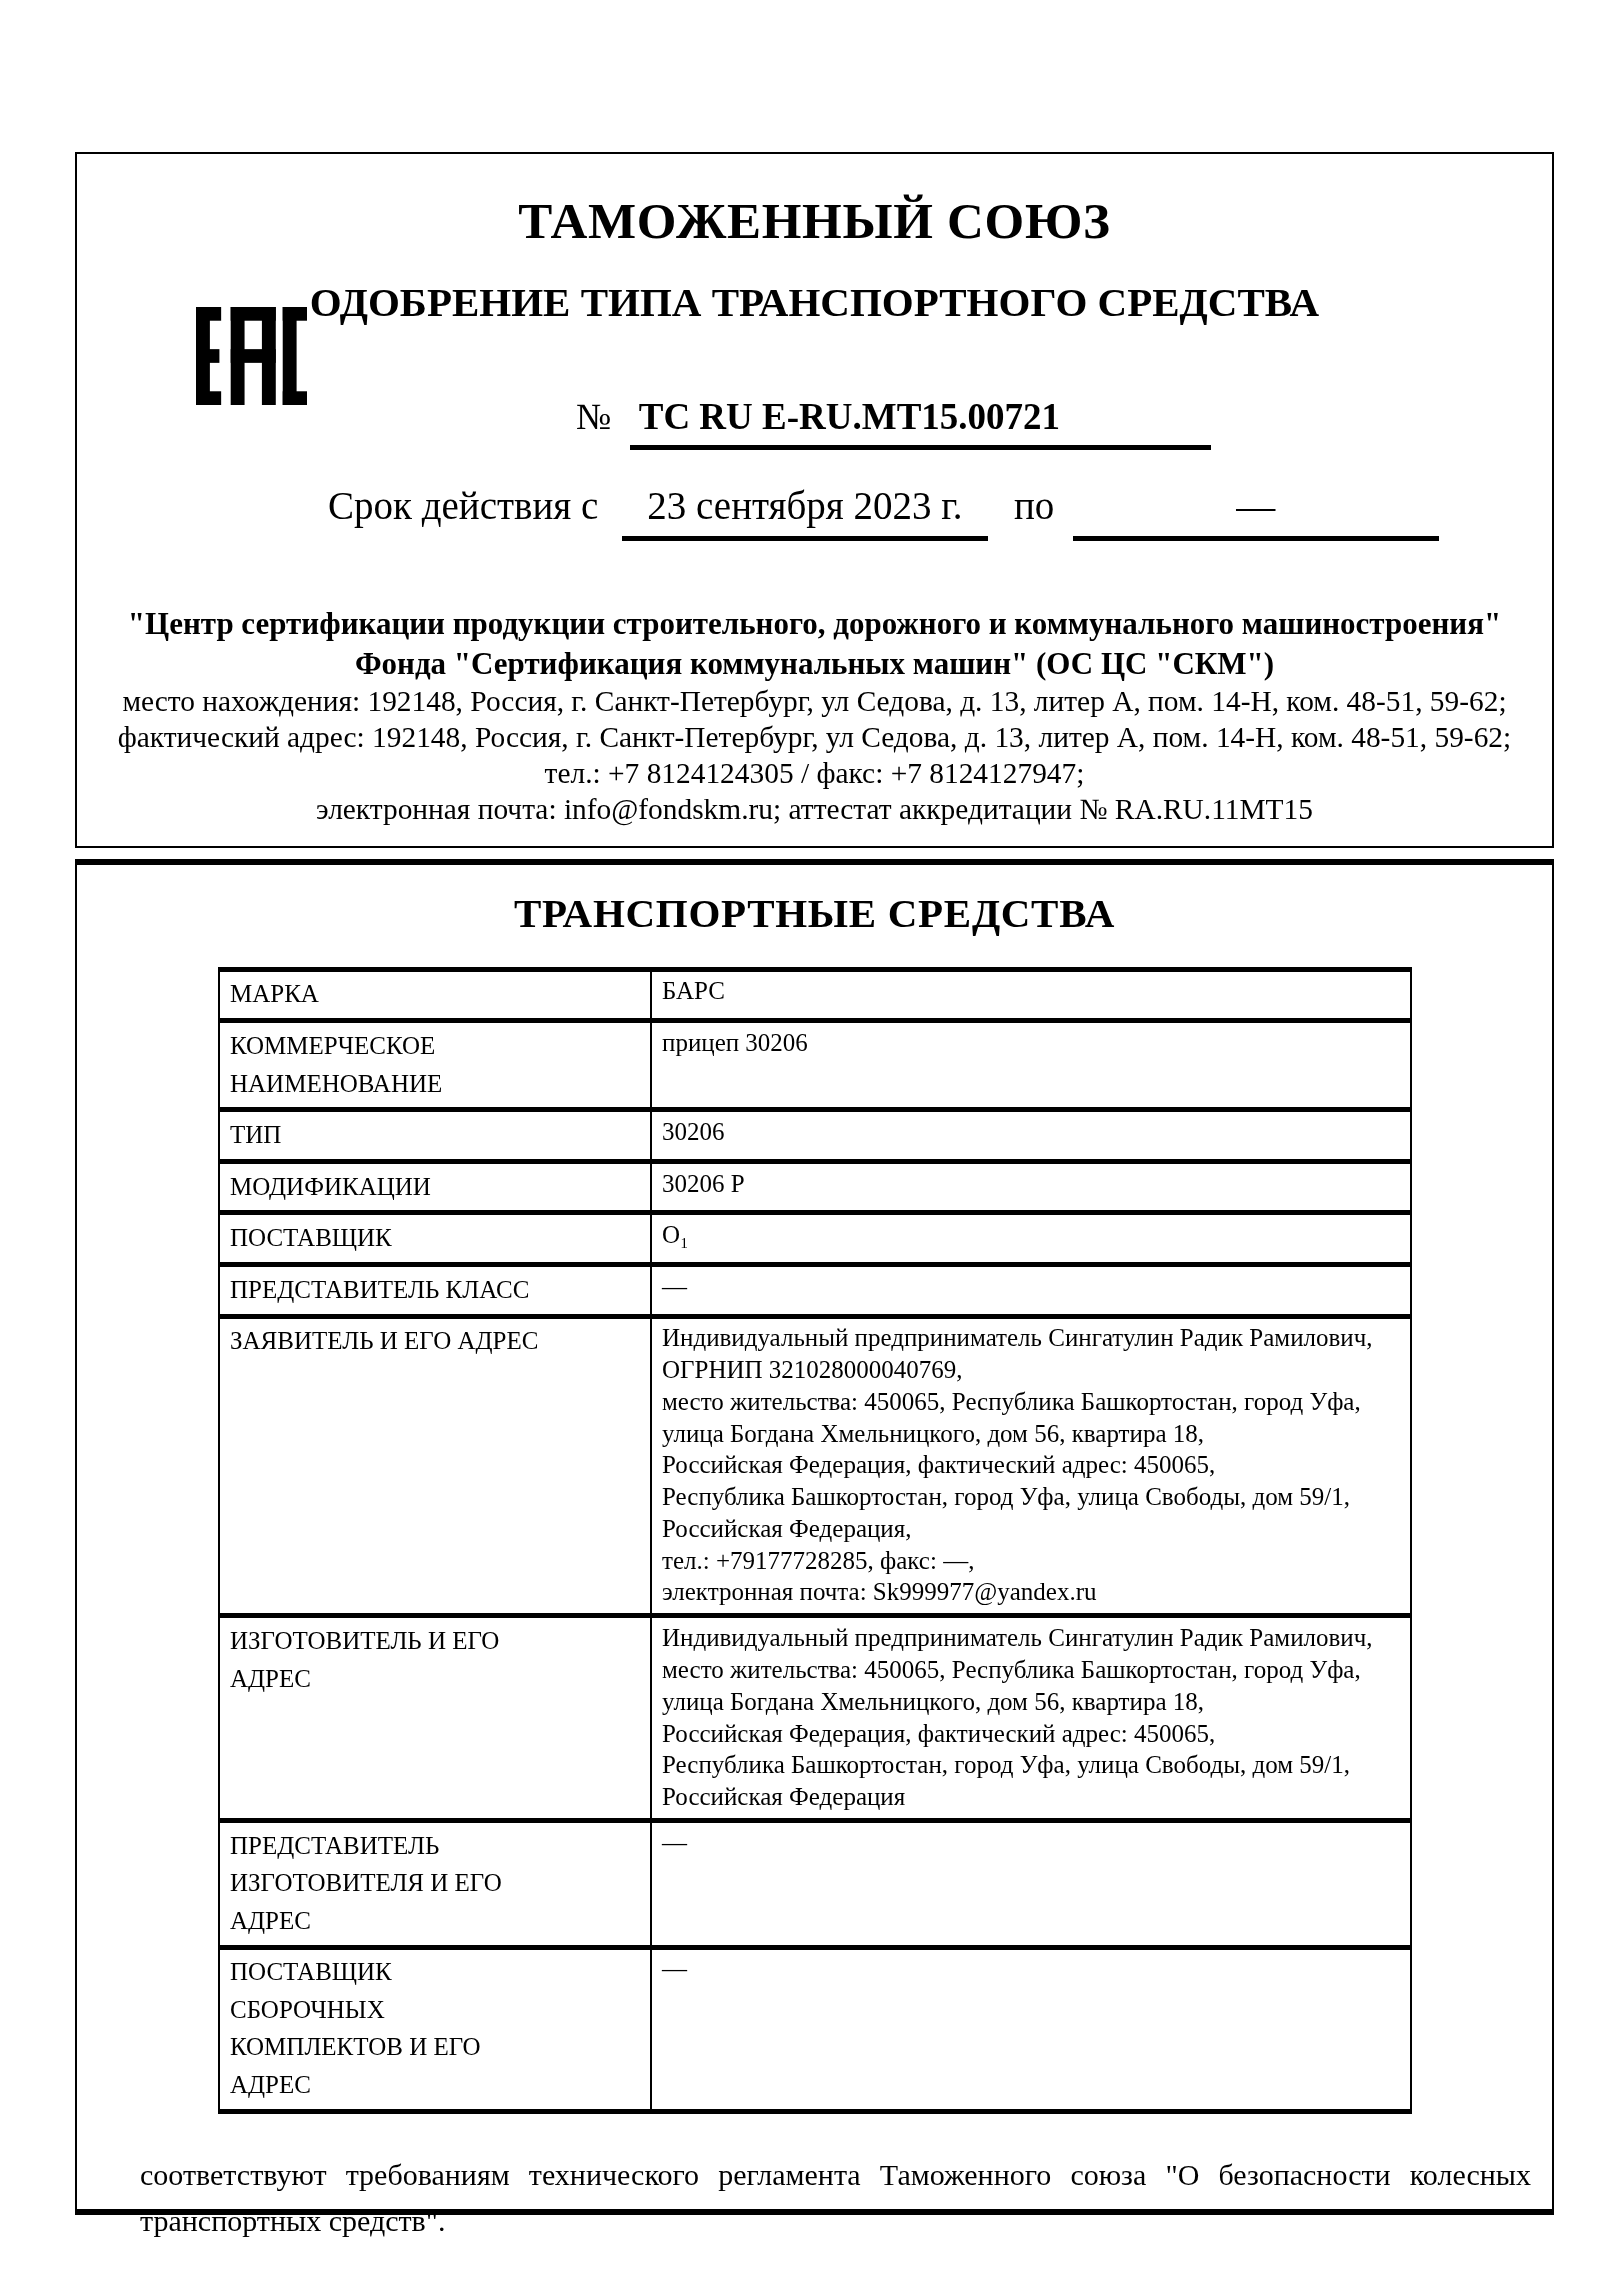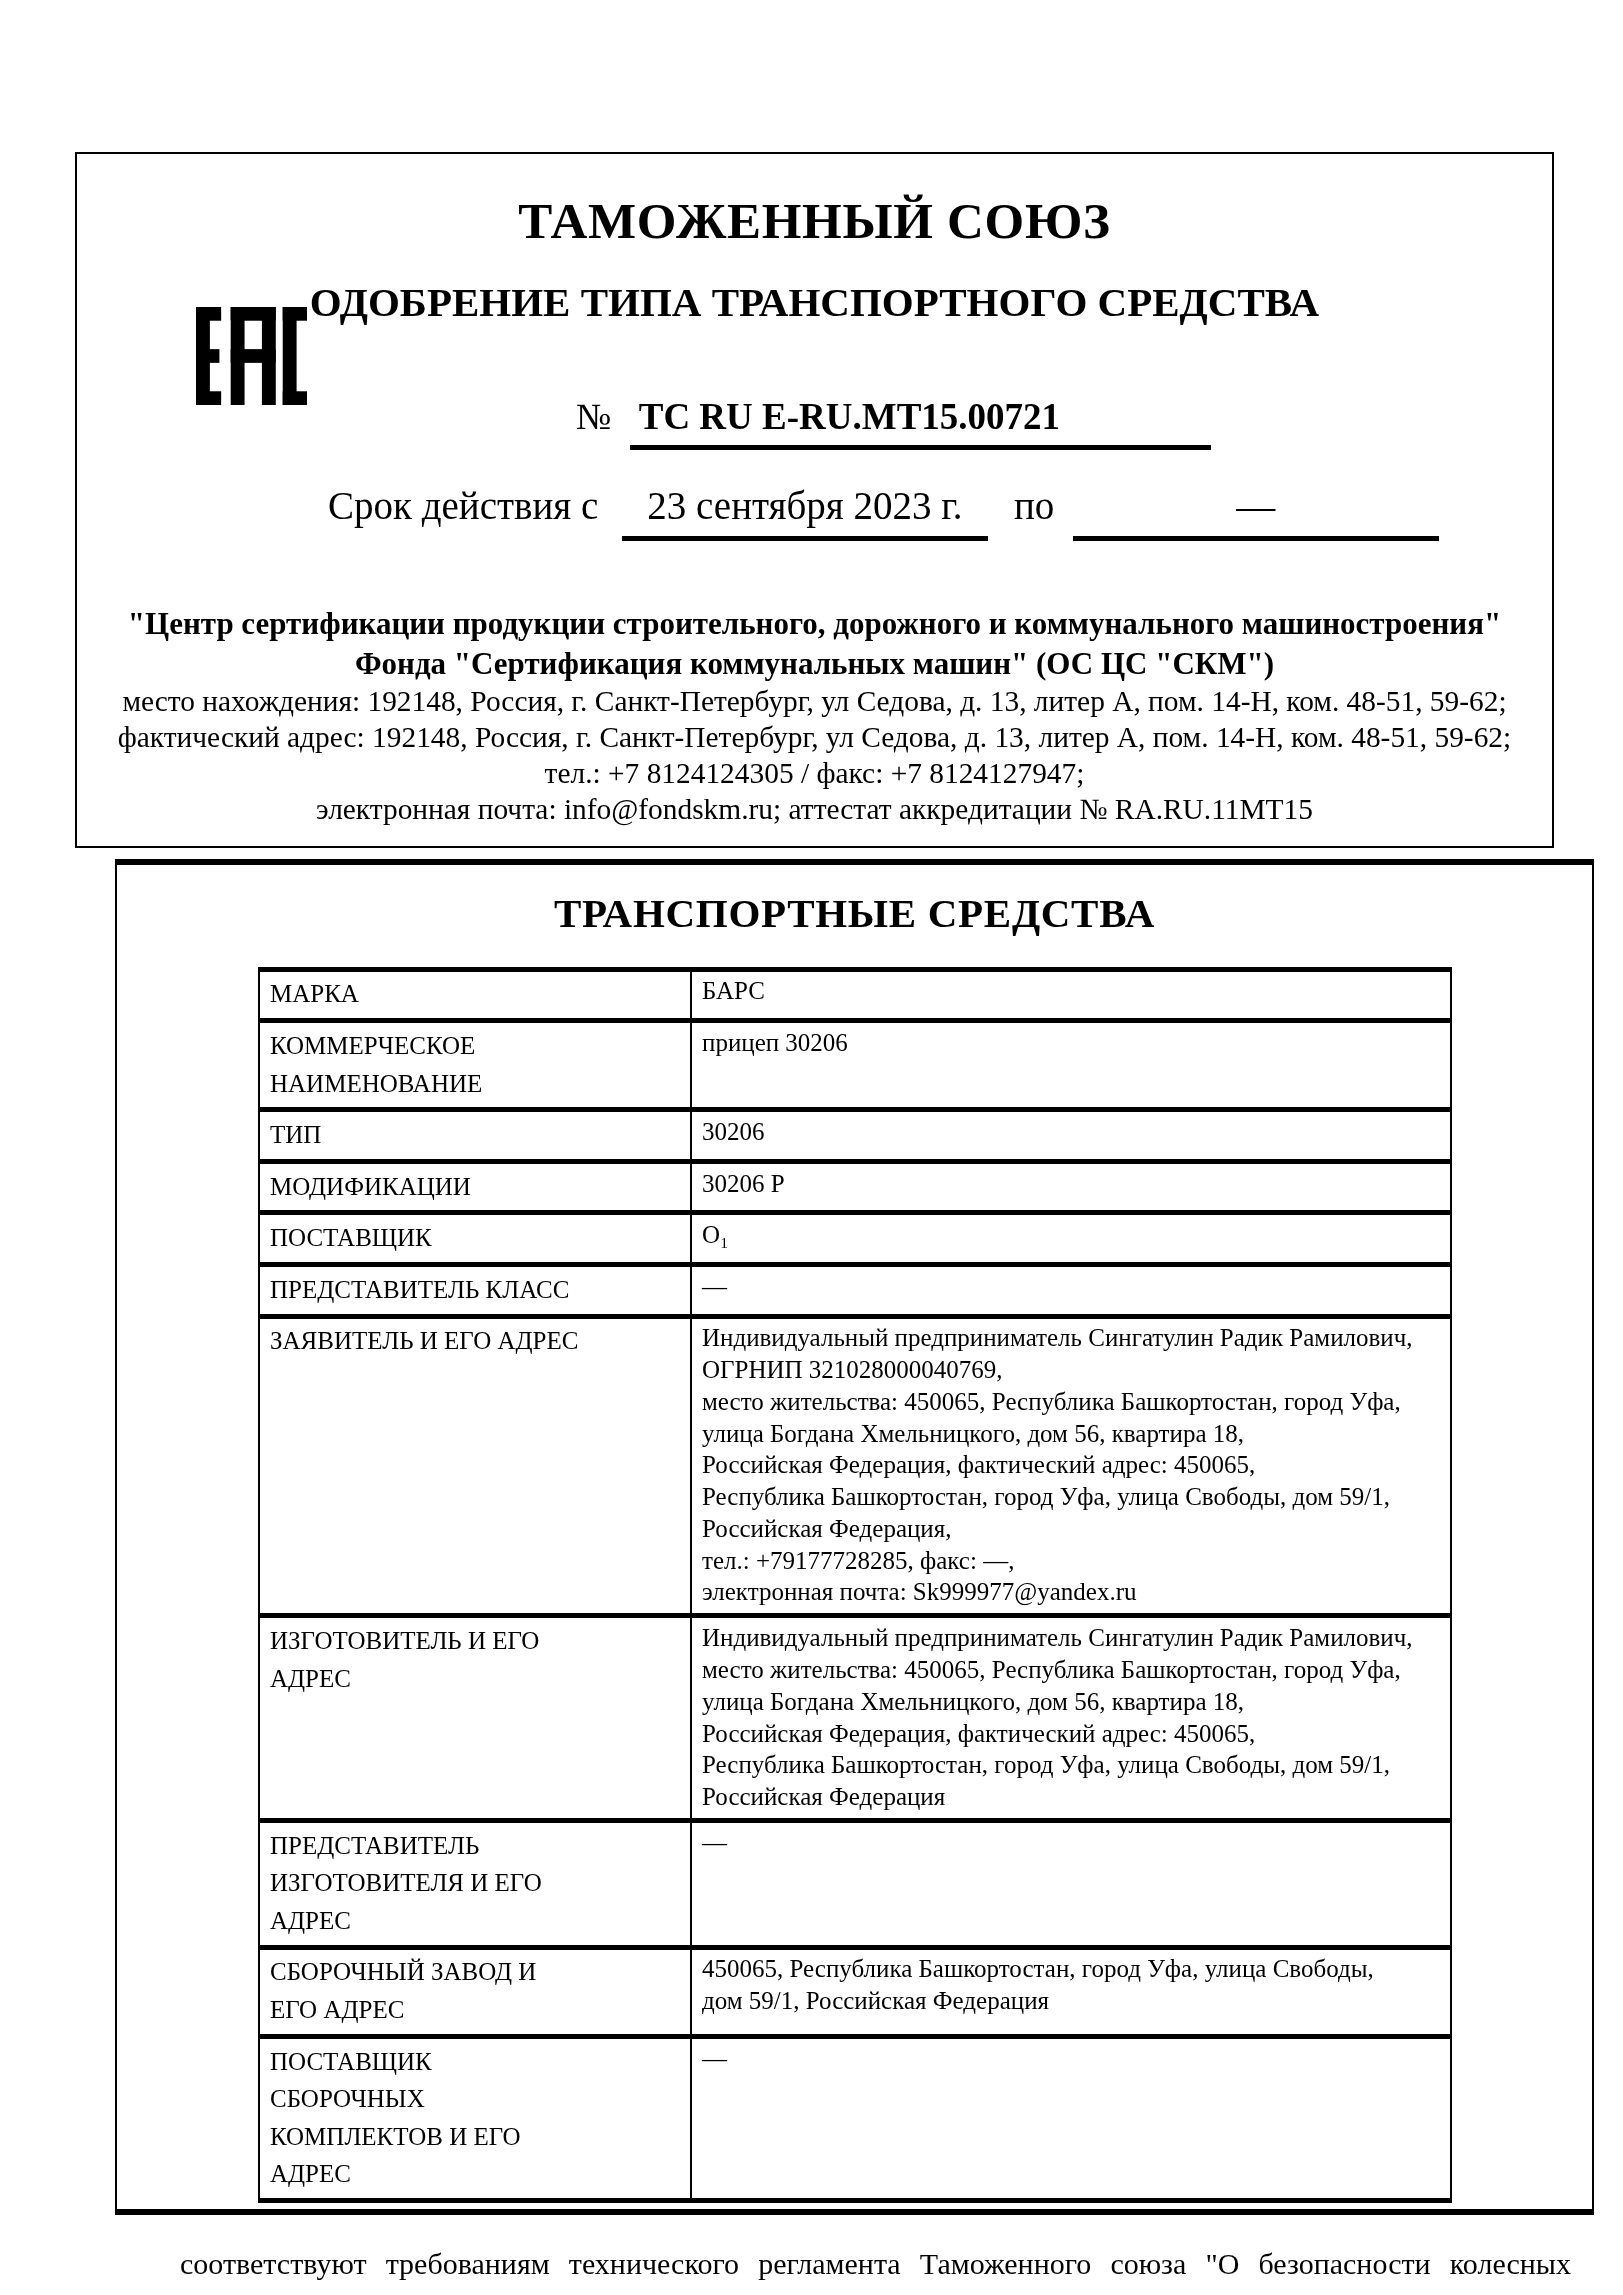--- a/index.html
+++ b/index.html
@@ -53,21 +53,20 @@
   .addr2{top:567px;}
   .phone{top:603px;}
   .email{top:639px;}
 
   
   .box2{
     position:absolute;left:75px;top:859px;
     width:1479px;height:1356px;
     border:2.6px solid #000;border-top:6.5px solid #000;border-bottom:6.5px solid #000;
     box-sizing:border-box;
-    margin-left:40px;
   }
   .vehicles-heading{
     margin-top:23.6px;text-align:center;
     font-size:41px;font-weight:bold;letter-spacing:0.7px;
   }
   table.vt{
     border-collapse:collapse;
     margin:30px auto 0 auto;
     width:1194px;table-layout:fixed;
     font-size:25px;
@@ -194,26 +193,20 @@
 Республика Башкортостан, город Уфа, улица Свободы, дом 59/1,
 Российская Федерация</td>
         </tr>
         <tr>
           <td class="lbl">ПРЕДСТАВИТЕЛЬ
 ИЗГОТОВИТЕЛЯ И ЕГО
 АДРЕС</td>
           <td class="val">—</td>
         </tr>
         <tr>
-          <td class="lbl">СБОРОЧНЫЙ ЗАВОД И
-ЕГО АДРЕС</td>
-          <td class="val">450065, Республика Башкортостан, город Уфа, улица Свободы,
-дом 59/1, Российская Федерация</td>
-        </tr>
-        <tr>
           <td class="lbl">ПОСТАВЩИК
 СБОРОЧНЫХ
 КОМПЛЕКТОВ И ЕГО
 АДРЕС</td>
           <td class="val">—</td>
         </tr>
       </tbody>
     </table>
 
     <div class="compliance">соответствуют требованиям технического регламента Таможенного союза "О безопасности колесных транспортных средств".</div>

